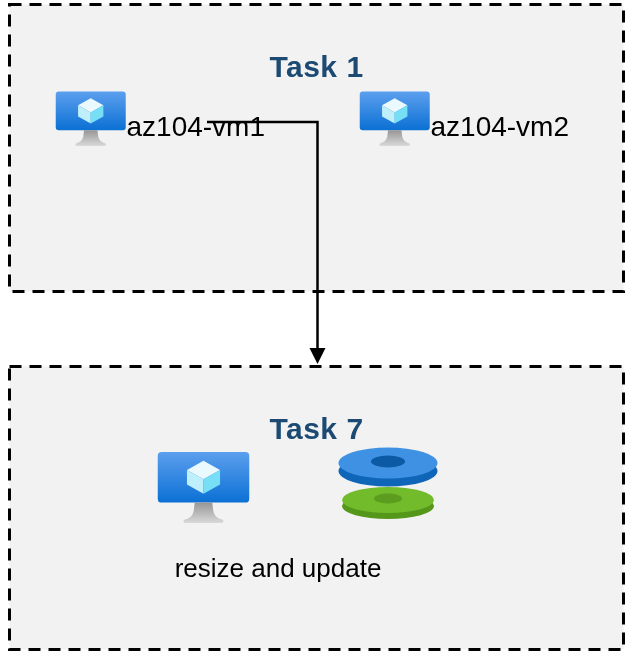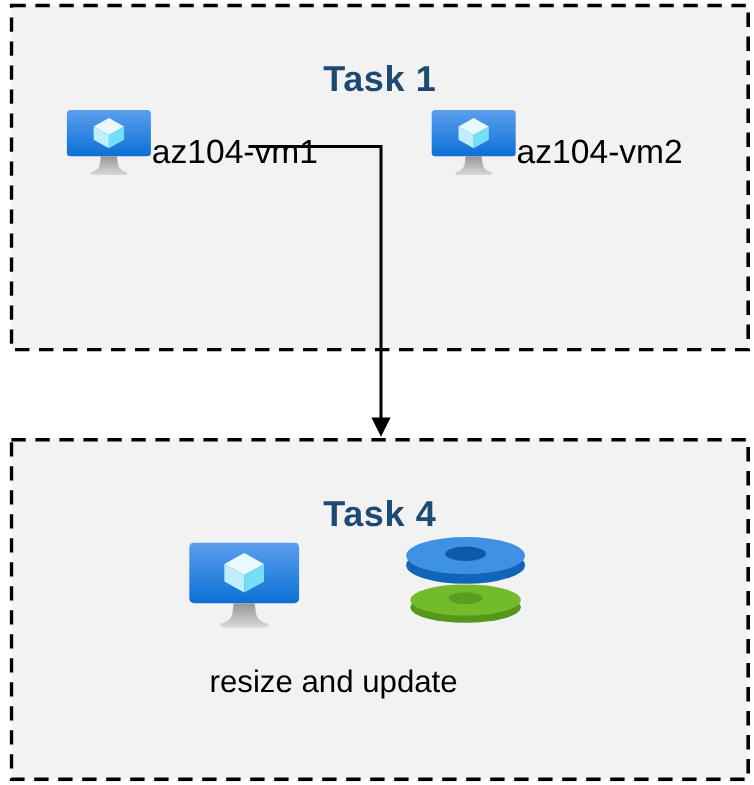--- a/index.html
+++ b/index.html
@@ -108,21 +108,21 @@
         <div>az104-vm2</div>
       </div>
     </div>
   </section>
 
   <section class="task-box box2">
     <svg class="box-frame" width="617" height="286">
       <rect x="1.5" y="1.5" width="614" height="283" stroke="#000000" stroke-width="3" stroke-dasharray="12 8" fill="#F2F2F2"></rect>
     </svg>
 
-    <h2 class="task-title">Task 4</h2>
+    <h2 class="task-title">Task 7</h2>
 
     <svg class="t2-vm-icon" width="95" height="73" viewBox="0 0 96 75">
       <rect x="1" y="0" width="94" height="52" rx="4" fill="url(#gScreen)"></rect>
       <path d="M39 52 h18 l1 8 c0.8 5 4 8 9 9.3 2.5 0.8 2 3.7 -1.5 3.7 H30.5 c-3.5 0 -4 -2.9 -1.5 -3.7 5 -1.3 8.2 -4.3 9 -9.3 z" fill="url(#gStand)"></path>
       <polygon points="48,9 65,18.5 48,28 31,18.5" fill="#E9F9FE"></polygon>
       <polygon points="31,18.5 48,28 48,43 31,33.5" fill="#BEEFFB"></polygon>
       <polygon points="65,18.5 48,28 48,43 65,33.5" fill="#76DEF5"></polygon>
     </svg>
 
     <svg class="t2-disk-icon" width="100" height="74" viewBox="0 0 100 74">

